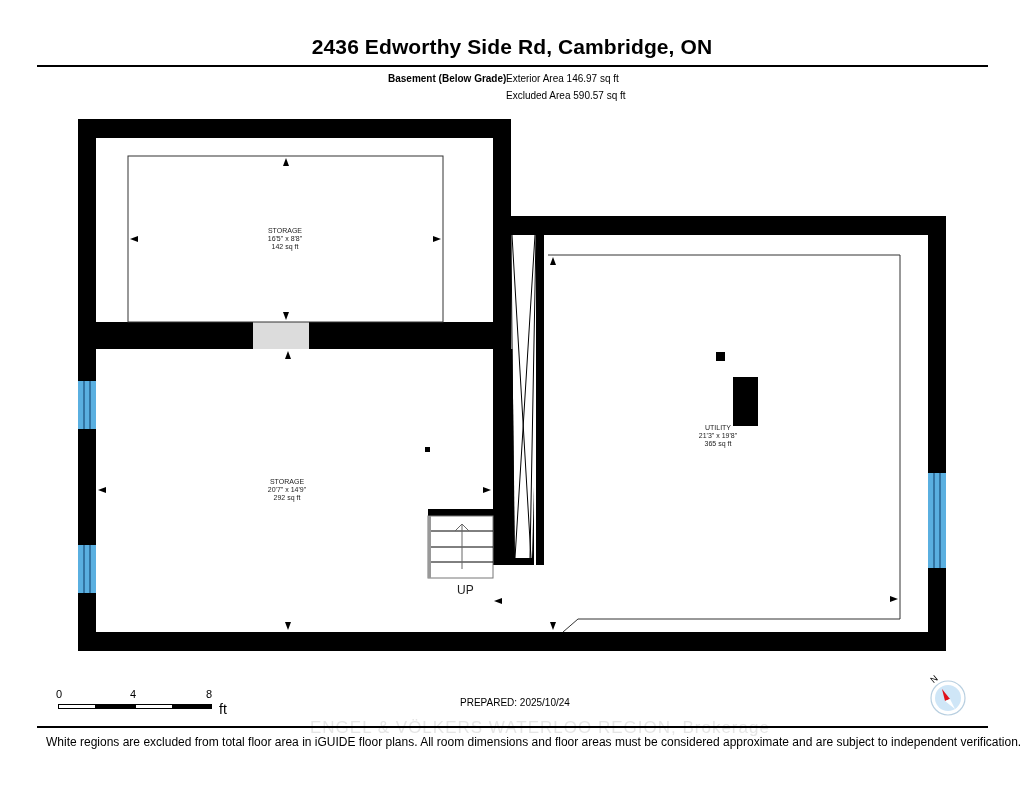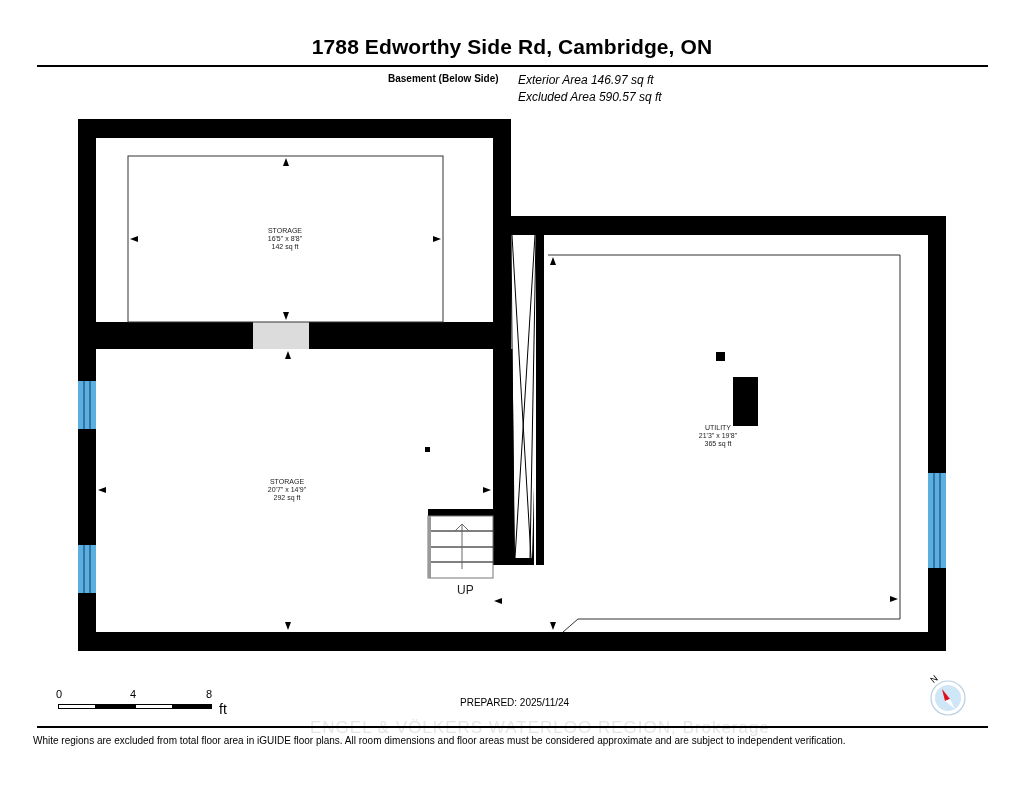--- a/index.html
+++ b/index.html
@@ -1,41 +1,41 @@
 <!DOCTYPE html>
 <html><head>
   <meta charset="utf-8">
   <style>
     html, body { margin: 0; padding: 0; background: #ffffff; }
     body { width: 1024px; height: 791px; position: relative; overflow: hidden; font-family: "Liberation Sans", sans-serif; color: #000; }
     .title { position: absolute; left: 0; width: 1024px; top: 35px; text-align: center; font-size: 21px; font-weight: bold; letter-spacing: 0.1px; }
     .rule-top { position: absolute; left: 37px; width: 951px; top: 65px; height: 2px; background: #000; }
     .floor-label { position: absolute; left: 388px; top: 73px; font-size: 10px; font-weight: bold; }
-    .area-line { position: absolute; left: 518px; font-size: 12px; font-style: italic; }
+    .area-line { position: absolute; left: 506px; font-size: 10px; }
     .area-line.l1 { top: 73px; }
     .area-line.l2 { top: 90px; }
     svg.plan { position: absolute; left: 0; top: 0; }
     .room-label { position: absolute; text-align: center; font-size: 7px; line-height: 8px; color: #222; transform: translateX(-50%); }
     .up-label { position: absolute; font-size: 12px; color: #222; }
     .scale { position: absolute; left: 50px; top: 688px; width: 200px; height: 30px; }
     .scale .tick { position: absolute; top: 0; font-size: 11px; }
     .scale .bar { position: absolute; top: 16px; height: 5px; border: 1px solid #000; box-sizing: border-box; }
     .scale .unit { position: absolute; left: 169px; top: 13px; font-size: 14px; text-align: right; }
     .prepared { position: absolute; left: 460px; top: 697px; font-size: 10px; }
     .compass { position: absolute; left: 925px; top: 673px; width: 44px; height: 44px; }
     .rule-bottom { position: absolute; left: 37px; width: 951px; top: 726px; height: 2px; background: #000; }
     .watermark { position: absolute; left: 310px; top: 718px; font-size: 17px; color: rgba(180,180,180,0.35); letter-spacing: 1px; white-space: nowrap; }
-    .disclaimer { position: absolute; left: 33px; top: 735px; font-size: 10px; white-space: nowrap; }
+    .disclaimer { position: absolute; left: 46px; top: 735px; font-size: 12px; white-space: nowrap; }
   </style>
 </head>
 <body>
 
-<div class="title">1788 Edworthy Side Rd, Cambridge, ON</div>
+<div class="title">2436 Edworthy Side Rd, Cambridge, ON</div>
 <div class="rule-top"></div>
-<div class="floor-label">Basement (Below Side)</div>
+<div class="floor-label">Basement (Below Grade)</div>
 <div class="area-line l1">Exterior Area 146.97 sq ft</div>
 <div class="area-line l2">Excluded Area 590.57 sq ft</div>
 
 <svg class="plan" width="1024" height="791" viewBox="0 0 1024 791">
 
   <g fill="#000">
 
     <rect x="78" y="119" width="433" height="19"></rect>
 
     <rect x="78" y="119" width="18" height="532"></rect>
@@ -139,21 +139,21 @@
   <span class="tick" style="left:6px;">0</span>
   <span class="tick" style="left:80px;">4</span>
   <span class="tick" style="left:156px;">8</span>
   <div class="bar" style="left:8px; width:38px; background:#fff;"></div>
   <div class="bar" style="left:46px; width:39px; background:#000;"></div>
   <div class="bar" style="left:85px; width:38px; background:#fff;"></div>
   <div class="bar" style="left:123px; width:39px; background:#000;"></div>
   <span class="unit">ft</span>
 </div>
 
-<div class="prepared">PREPARED: 2025/11/24</div>
+<div class="prepared">PREPARED: 2025/10/24</div>
 
 <svg class="compass" viewBox="0 0 44 44">
   <text x="6" y="10" font-size="9" font-family="Liberation Sans, sans-serif" transform="rotate(-40 8 7)">N</text>
   <circle cx="23" cy="25" r="17" fill="#fff" stroke="#b8cfe0" stroke-width="1.2"></circle>
   <circle cx="23" cy="25" r="13" fill="#cfe6f7"></circle>
   <polygon points="17,16 25,26 20,28" fill="#e0101a"></polygon>
   <polygon points="20,28 25,26 30,36" fill="#ffffff"></polygon>
 </svg>
 
 <div class="watermark">ENGEL &amp; VÖLKERS WATERLOO REGION, Brokerage</div>

